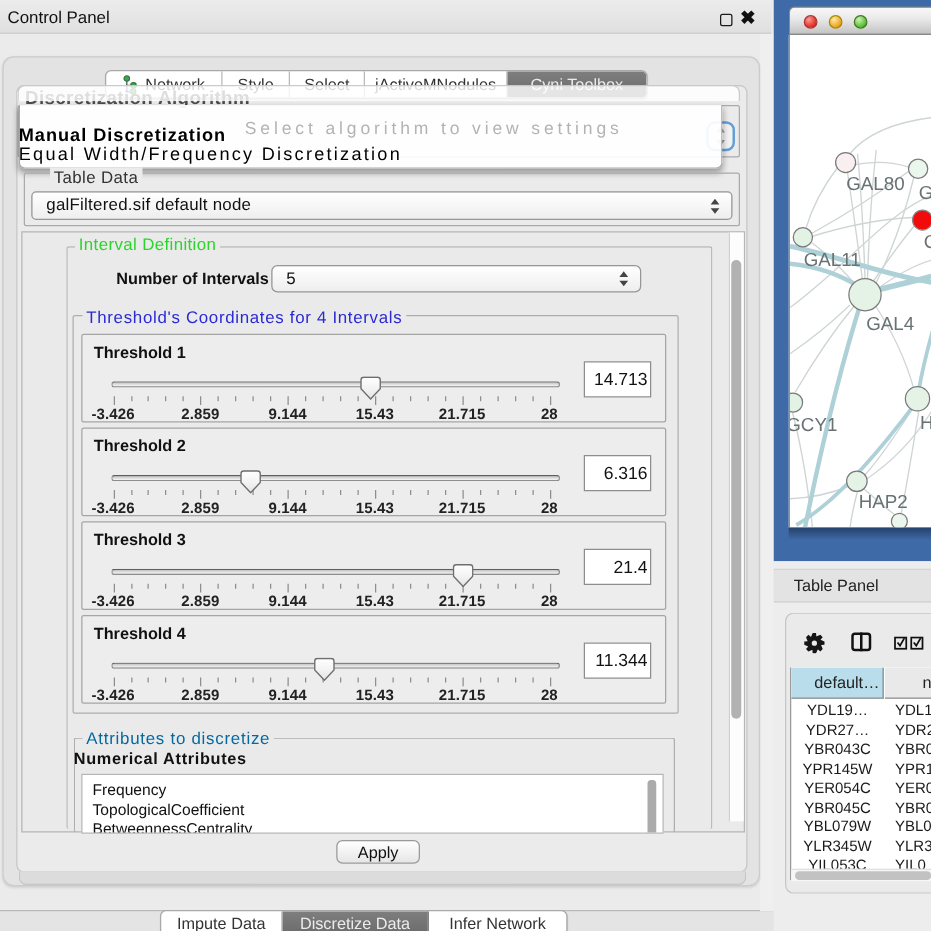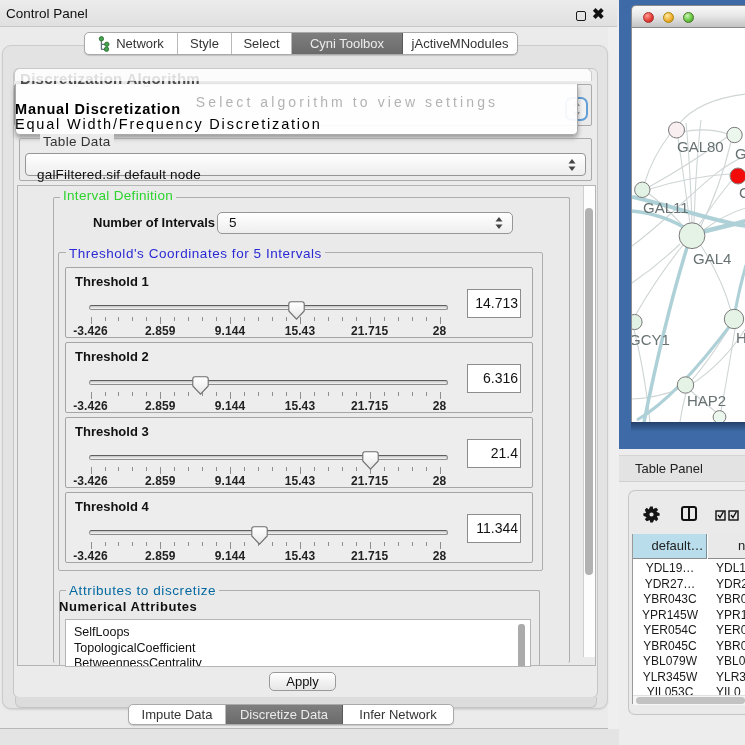--- a/index.html
+++ b/index.html
@@ -8,32 +8,32 @@
 
 #winbg{left:0;top:0;width:619px;height:729px;background:#ebebeb;border-bottom:1.5px solid #b9b9b9;}
 #titlebar{left:0;top:0;width:617px;height:27px;background:linear-gradient(#ececec,#e0e0e0);border-bottom:1px solid #c7c7c7;}
 #titlebar .t{position:absolute;left:6px;top:6px;font-size:13.5px;color:#111;}
 #btn-sq{left:576px;top:11px;width:10px;height:10px;border:1.6px solid #1a1a1a;border-radius:2px;}
 #btn-x{left:592px;top:5px;font-size:15px;font-weight:bold;color:#111;}
 #outer-panel{left:2px;top:45px;width:606px;height:664px;background:#e3e3e3;border:1px solid #cccccc;border-radius:9px;box-shadow:0 1px 2px rgba(0,0,0,0.10);}
 #inner-panel{left:13px;top:68px;width:585px;height:630px;background:#ebebeb;border:1px solid #c6c6c6;border-radius:6px;}
 #inner-strip{left:15px;top:697px;width:582px;height:11px;background:#dcdcdc;border:1px solid #c6c6c6;border-top:none;border-radius:0 0 6px 6px;}
 
-.seg{display:flex;background:#fff;border:1px solid #a9a9a9;border-radius:5px;overflow:hidden;font-size:13px;color:#333;box-shadow:0 1px 1px rgba(0,0,0,0.15);}
+.seg{display:flex;background:#fff;border:1px solid #a9a9a9;border-radius:5px;overflow:hidden;font-size:13px;color:#333;box-shadow:0 1px 1px rgba(0,0,0,0.15);margin-top:24px;}
 .seg .s{display:flex;align-items:center;justify-content:center;border-right:1px solid #b9b9b9;white-space:nowrap;}
 .seg .s:last-child{border-right:none;}
 .seg .sel{background:linear-gradient(#7e7e7e,#6b6b6b);color:#ececec;border-right:1px solid #5a5a5a;}
 #topseg{left:84px;top:32px;height:23px;}
 #botseg{left:128px;top:704px;height:21px;}
 
 .group{border:1px solid #aaa;border-radius:2px;}
 .gtitle{position:absolute;font-size:13.5px;letter-spacing:0.3px;background:#ebebeb;padding:0 3px;white-space:nowrap;}
 
 .combo{position:absolute;background:linear-gradient(#ffffff,#eeeeee);border:1px solid #969696;border-radius:4px;font-size:13.5px;letter-spacing:0.2px;color:#111;}
-.combo .v{position:absolute;left:11px;top:13px;}
+.combo .v{position:absolute;left:11px;top:2px;}
 .stepper{position:absolute;right:9px;top:50%;transform:translateY(-50%);width:8px;height:13px;}
 
 .tbox{position:absolute;left:65px;width:468px;height:71px;background:#ededed;border:1px solid #a5a5a5;border-radius:2px;}
 .tbox .lab{position:absolute;left:9px;top:6px;font-size:13px;font-weight:bold;color:#111;}
 .tbox .track{position:absolute;left:23px;top:36.5px;width:359px;height:5.5px;border:1px solid #8d8d8d;border-top-color:#5f5f5f;border-radius:3px;background:linear-gradient(#c3c3c3,#f7f7f7);}
 .tbox .vbox{position:absolute;left:401px;top:21px;width:54px;height:29px;background:#fff;border:1px solid #8d8d8d;font-size:14px;color:#111;text-align:right;line-height:27px;padding-right:2px;}
 .tbox .tick{position:absolute;width:1px;background:#8e8e8e;top:49px;}
 .tbox .tl{position:absolute;top:56px;font-size:12px;letter-spacing:0.1px;color:#222;transform:translateX(-50%);white-space:nowrap;font-weight:bold;}
 .thumb{position:absolute;top:33px;width:17px;height:19px;}
 
@@ -80,22 +80,22 @@
           <line x1="3.4" y1="13.4" x2="7.5" y2="13.4"></line>
         </g>
         <g fill="#47a24f" stroke="#2e7335" stroke-width="0.9">
           <circle cx="3.4" cy="2.8" r="2.2"></circle>
           <circle cx="8.8" cy="8.3" r="2.2"></circle>
           <circle cx="8.5" cy="13.2" r="2.2"></circle>
         </g>
       </svg>Network</div>
   <div class="s" style="width:54px;">Style</div>
   <div class="s" style="width:60px;">Select</div>
+  <div class="s" style="width:114px;">jActiveMNodules</div>
   <div class="s sel" style="width:111px;">Cyni Toolbox</div>
-  <div class="s" style="width:114px;">jActiveMNodules</div>
 </div>
 
 <div class="abs" style="left:20px;top:70px;font-size:15px;color:#4c4c4c;font-weight:bold;letter-spacing:0.3px;">Discretization Algorithm</div>
 <div class="abs" style="left:14px;top:67.5px;width:578px;height:13.5px;background:rgba(255,255,255,0.82);border:1px solid rgba(190,190,190,0.8);border-bottom:none;border-radius:6px 6px 0 0;"></div>
 <div class="abs group" style="left:14px;top:84px;width:578px;height:42px;border-radius:2px;"></div>
 <div class="abs" style="left:565px;top:97px;width:23px;height:24px;border:2.5px solid #639fd6;border-radius:7px;background:#f2f2f2;"></div>
 <div class="abs" style="left:572px;top:100px;width:9px;height:18px;"><svg width="9" height="18">
       <polygon points="4.5,1 8,6 1,6" fill="#9a9a9a"></polygon>
       <polygon points="4.5,17 8,12 1,12" fill="#9a9a9a"></polygon>
     </svg></div>
@@ -124,21 +124,21 @@
 <div class="abs" style="left:93px;top:215px;font-size:13px;font-weight:bold;color:#111;">Number of Intervals</div>
 <div class="combo" style="left:217px;top:212px;width:296px;height:22px;border-radius:5px;">
     <div class="v" style="top:2px;">5</div>
 <svg class="stepper" width="8" height="13">
       <polygon points="4,0.5 7.5,5 0.5,5" fill="#444"></polygon>
       <polygon points="4,12.5 7.5,8 0.5,8" fill="#444"></polygon>
     </svg>
   </div>
 
 <div class="abs" style="left:58px;top:252px;width:485px;height:319px;border:1px solid #aeaeae;border-radius:2px;"></div>
-<div class="abs gtitle" style="left:66px;top:246px;color:#2a2ad4;background:#eaeaea;letter-spacing:0.55px;">Threshold's Coordinates for 5 Intervals</div>
+<div class="abs gtitle" style="left:66px;top:246px;color:#2a2ad4;background:#eaeaea;letter-spacing:0.55px;">Threshold's Coordinates for 4 Intervals</div>
 
 <div id="tboxes">
     <div class="tbox" style="top:267px">
       <div class="lab">Threshold 1</div>
       <div class="track"></div>
       <div class="tick" style="left:24.5px;height:7px;"></div>
       <div class="tick" style="left:38.5px;height:4px;"></div>
       <div class="tick" style="left:52.4px;height:4px;"></div>
       <div class="tick" style="left:66.4px;height:4px;"></div>
       <div class="tick" style="left:80.3px;height:4px;"></div>
@@ -321,21 +321,21 @@
         </defs>
       </svg>
       <div class="vbox">11.344</div>
     </div>
   </div>
 
 <div class="abs" style="left:59px;top:590px;width:481px;height:76px;border:1px solid #aeaeae;border-bottom:none;border-radius:2px;"></div>
 <div class="abs gtitle" style="left:66px;top:583px;color:#0369a1;background:#eaeaea;letter-spacing:0.6px;">Attributes to discretize</div>
 <div class="abs" style="left:59px;top:599px;font-size:13px;font-weight:bold;color:#111;letter-spacing:0.55px;">Numerical Attributes</div>
 <div class="abs" id="attrlist">
-  <div style="position:absolute;left:8px;top:5px;">SelfLoops</div>
+  <div style="position:absolute;left:8px;top:5px;">Frequency</div>
   <div style="position:absolute;left:8px;top:21px;">TopologicalCoefficient</div>
   <div style="position:absolute;left:8px;top:36px;">BetweennessCentrality</div>
   <div style="position:absolute;right:5px;top:4px;width:7px;height:60px;background:#ababab;border-radius:3px;"></div>
 </div>
 
 <div class="abs" style="left:269px;top:672px;width:67px;height:19px;background:linear-gradient(#ffffff,#e6e6e6);border:1px solid #9a9a9a;border-radius:5px;text-align:center;font-size:13px;color:#111;line-height:17px;">Apply</div>
 
 <div class="abs seg" id="botseg">
   <div class="s" style="width:97px;">Impute Data</div>
   <div class="s sel" style="width:117px;">Discretize Data</div>

